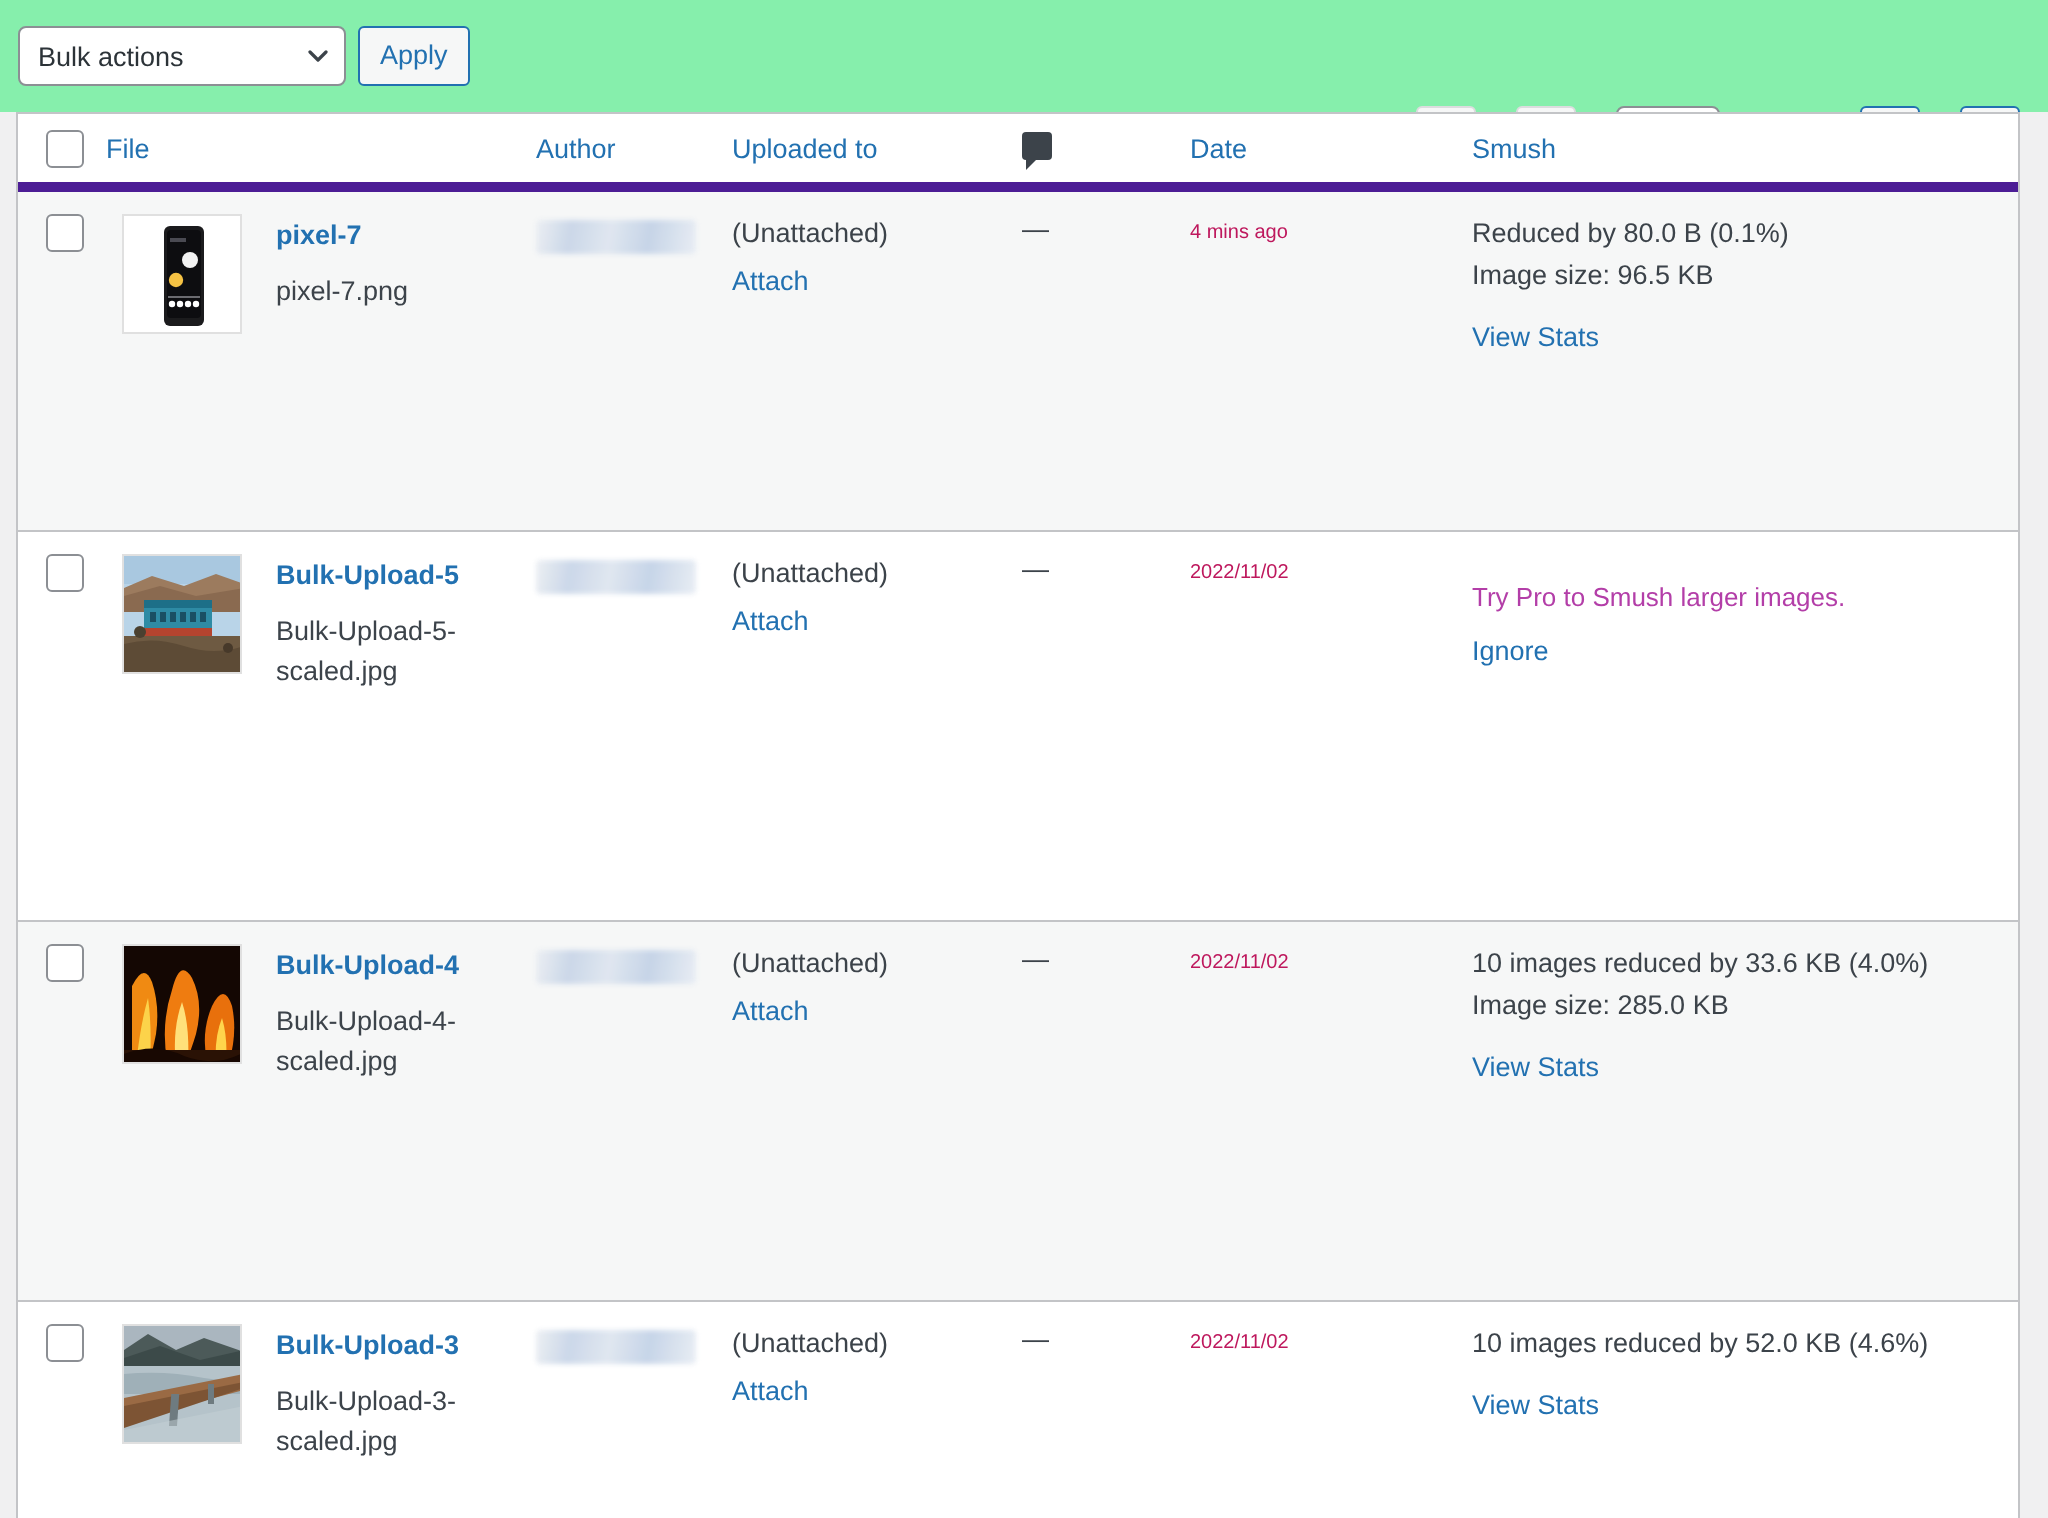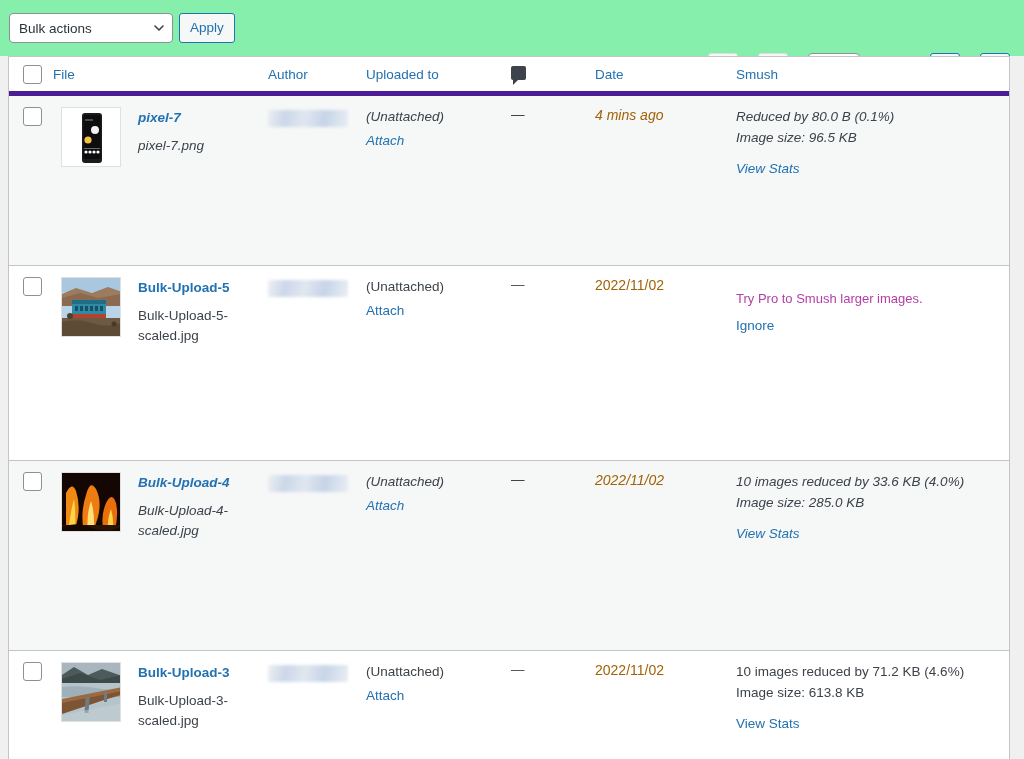--- a/index.html
+++ b/index.html
@@ -161,21 +161,21 @@
     left: 2px; bottom: -5px;
     border-left: 5px solid #3c434a;
     border-bottom: 5px solid transparent;
   }
 
   .row {
     display: flex;
     border-bottom: 1px solid #c3c4c7;
     padding-top: 11px;
   }
-  .row.alt { background: #f6f7f7; font-style: italic; }
+  .row.alt { background: #f6f7f7; }
   .row.white { background: #fff; }
   .r1 { height: 170px; }
   .r2 { height: 195px; }
   .r3 { height: 190px; }
   .r4 { height: 116px; }
 
   .thumb {
     width: 60px; height: 60px;
     border: 1px solid #e0e0e0;
     background: #fff;
@@ -214,21 +214,21 @@
     opacity: .95;
   }
 
   .muted { color: #3c434a; font-size: 13.5px; line-height: 1.5; }
   .link {
     color: #2271b1; font-size: 13.5px;
     text-decoration: none; cursor: pointer;
     display: inline-block; margin-top: 6px;
   }
   .dash { color: #3c434a; font-size: 13.5px; }
-  .date { color: #a16207; font-size: 14px; }
+  .date { color: #be185d; font-size: 10px; }
 
   
   .smush-line { color: #3c434a; font-size: 13.5px; line-height: 1.55; }
   .smush-link {
     color: #2271b1; font-size: 13.5px;
     text-decoration: none; cursor: pointer;
     display: inline-block; margin-top: 12px;
   }
   .smush-pro {
     color: #b33ea8; font-size: 13px;
@@ -476,19 +476,18 @@
       <div class="muted">(Unattached)</div>
       <a class="link">Attach</a>
     </div>
     <div class="col-cmt">
       <span class="dash">—</span>
     </div>
     <div class="col-date">
       <span class="date">2022/11/02</span>
     </div>
     <div class="col-smush">
-      <div class="smush-line">10 images reduced by 71.2 KB (4.6%)</div>
-      <div class="smush-line">Image size: 613.8 KB</div>
+      <div class="smush-line">10 images reduced by 52.0 KB (4.6%)</div>
       <a class="smush-link">View Stats</a>
     </div>
   </div>
 
 </div>
 
 </body></html>

